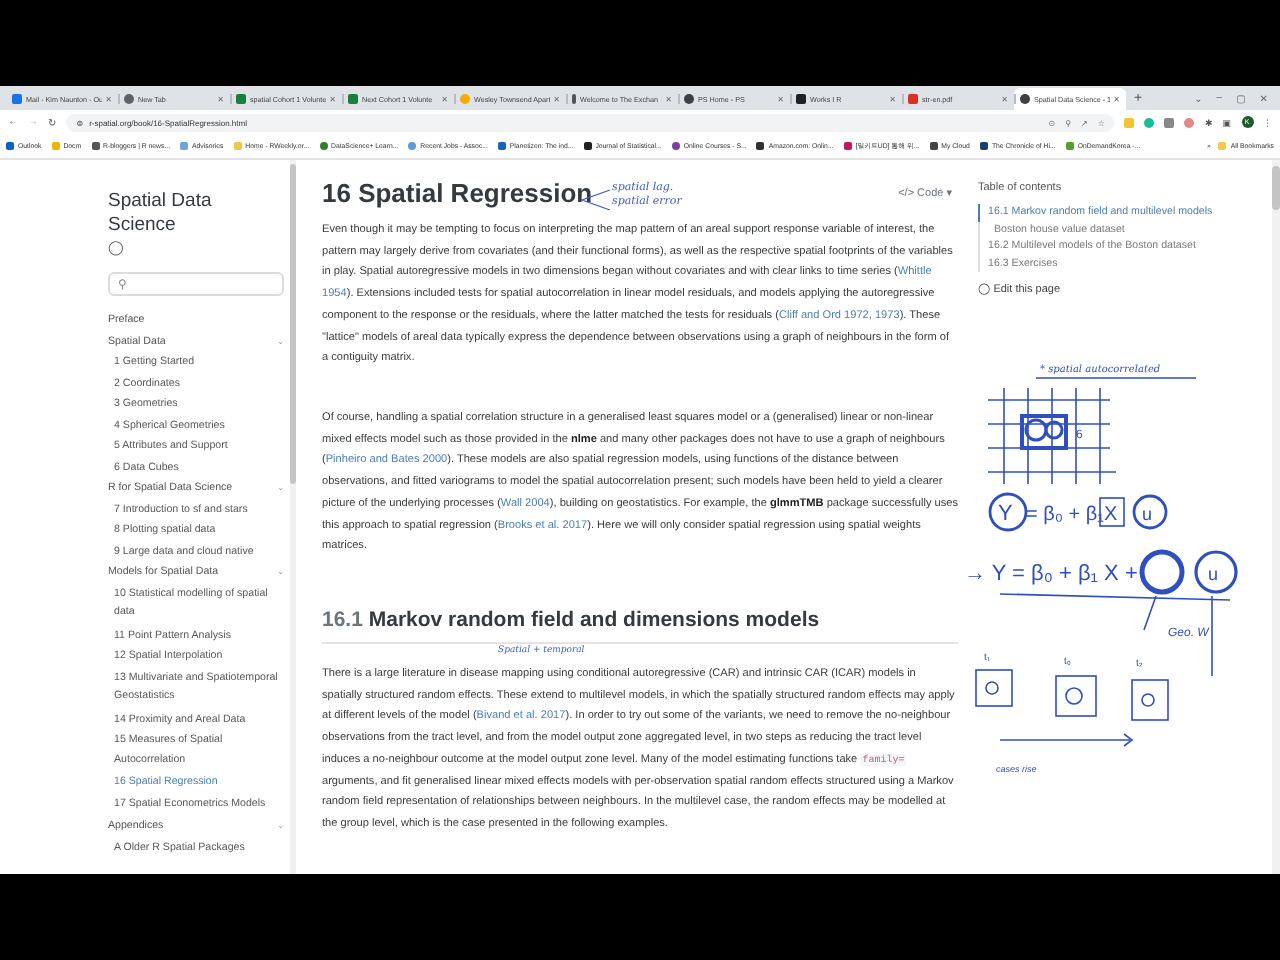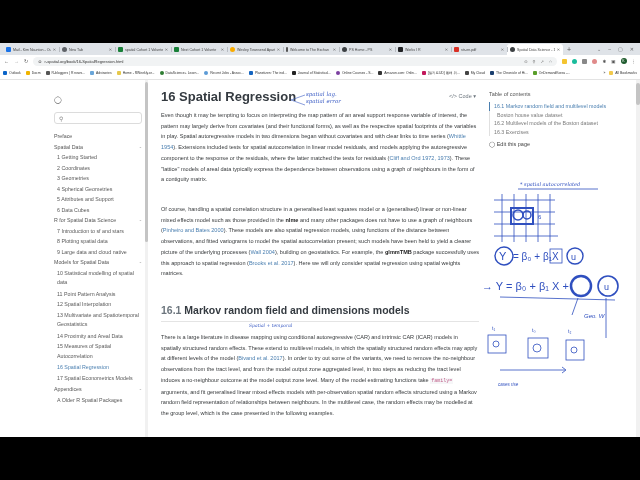--- a/index.html
+++ b/index.html
@@ -227,20 +227,21 @@
           <span class="ic" style="background:#f2c94c"></span>
           <span>All Bookmarks</span>
         </div>
     </div>
   </div>
 
   <div class="page">
 
     <div class="sidebar">
       <div class="sb-inner">
+        <div class="site-title">Spatial Data Science</div>
         <span class="gh">◯</span>
         <div class="search">
           <span>⚲</span>
           <span></span>
         </div>
         <div class="nav">
           <div class="sec">
               <span>Preface</span>
             </div>
 

